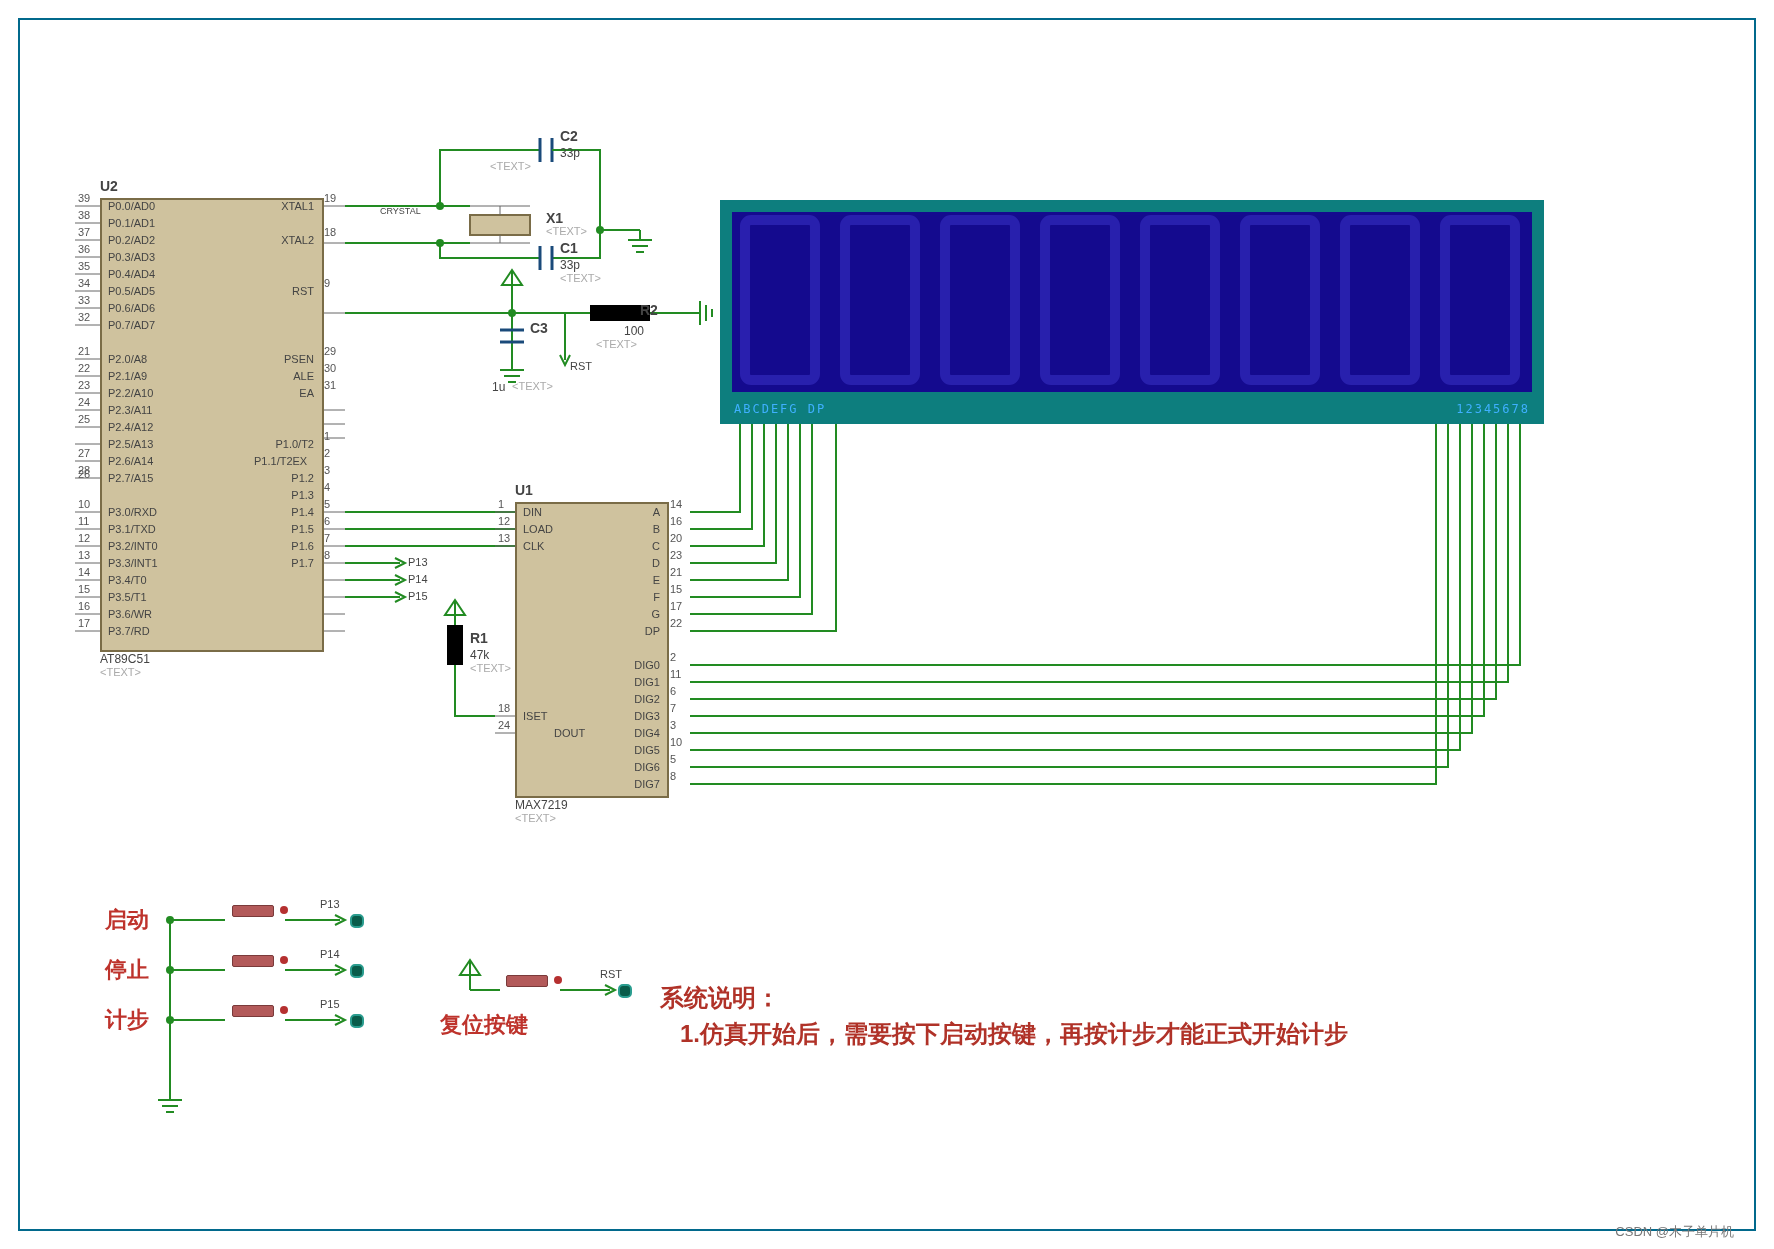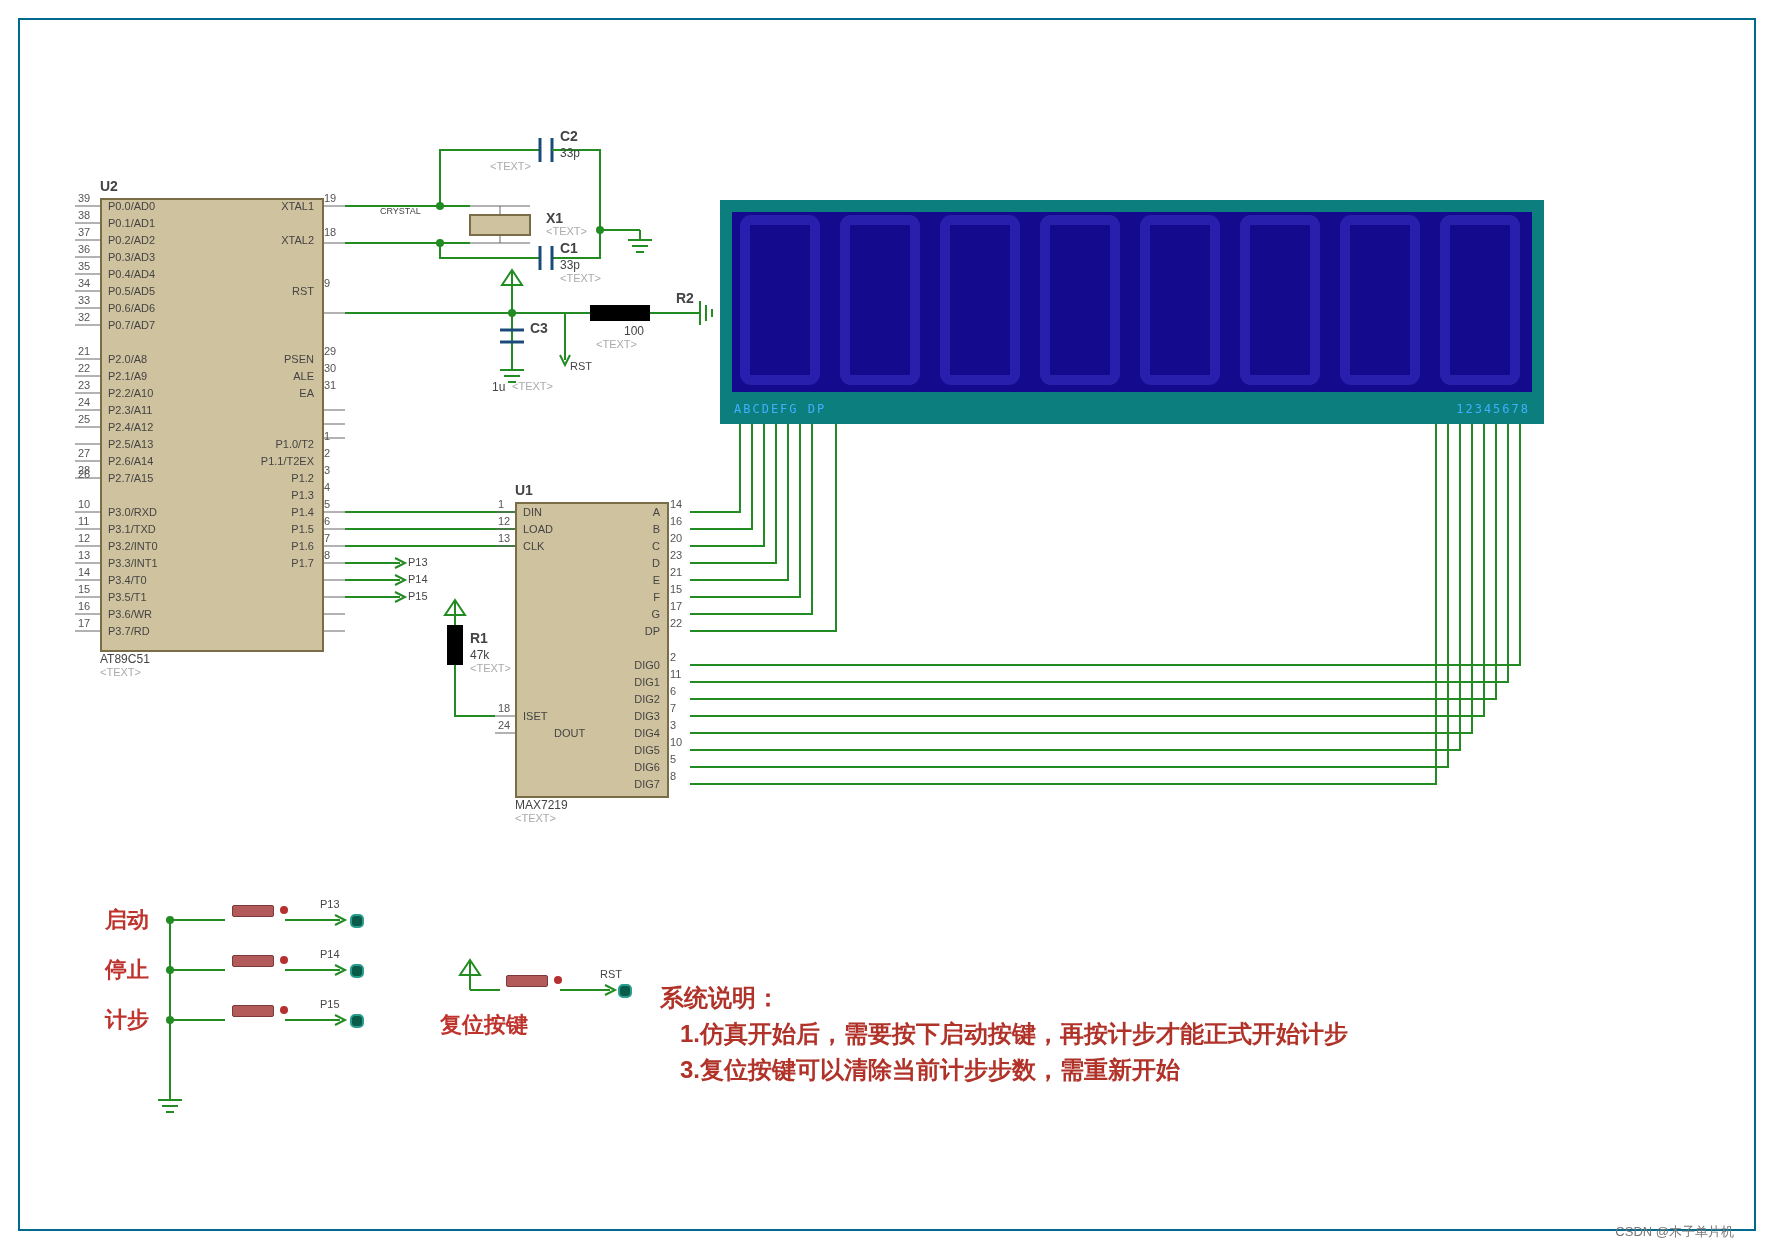--- a/index.html
+++ b/index.html
@@ -332,21 +332,21 @@
     <div class="small-label" style="left: 254px; top: 285px; text-align: right; width: 60px;">RST</div>
     <div class="pin-num" style="left: 324px; top: 277px;">9</div>
     <div class="small-label" style="left: 254px; top: 353px; text-align: right; width: 60px;">PSEN</div>
     <div class="pin-num" style="left: 324px; top: 345px;">29</div>
     <div class="small-label" style="left: 254px; top: 370px; text-align: right; width: 60px;">ALE</div>
     <div class="pin-num" style="left: 324px; top: 362px;">30</div>
     <div class="small-label" style="left: 254px; top: 387px; text-align: right; width: 60px;">EA</div>
     <div class="pin-num" style="left: 324px; top: 379px;">31</div>
     <div class="small-label" style="left: 254px; top: 438px; text-align: right; width: 60px;">P1.0/T2</div>
     <div class="pin-num" style="left: 324px; top: 430px;">1</div>
-    <div class="small-label" style="left: 254px; top: 455px; text-align: right; width: 60px;">P1.1/T2EX</div>
+    <div class="small-label" style="left: 254px; top: 455px; width: 60px;">P1.1/T2EX</div>
     <div class="pin-num" style="left: 324px; top: 447px;">2</div>
     <div class="small-label" style="left: 254px; top: 472px; text-align: right; width: 60px;">P1.2</div>
     <div class="pin-num" style="left: 324px; top: 464px;">3</div>
     <div class="small-label" style="left: 254px; top: 489px; text-align: right; width: 60px;">P1.3</div>
     <div class="pin-num" style="left: 324px; top: 481px;">4</div>
     <div class="small-label" style="left: 254px; top: 506px; text-align: right; width: 60px;">P1.4</div>
     <div class="pin-num" style="left: 324px; top: 498px;">5</div>
     <div class="small-label" style="left: 254px; top: 523px; text-align: right; width: 60px;">P1.5</div>
     <div class="pin-num" style="left: 324px; top: 515px;">6</div>
     <div class="small-label" style="left: 254px; top: 540px; text-align: right; width: 60px;">P1.6</div>
@@ -360,21 +360,21 @@
 <div class="txt" style="left:490px;top:160px;">&lt;TEXT&gt;</div>
 <div class="ref" style="left:546px;top:210px;">X1</div>
 <div class="val" style="left:380px;top:206px;font-size:9px;">CRYSTAL</div>
 <div class="txt" style="left:546px;top:225px;">&lt;TEXT&gt;</div>
 <div class="ref" style="left:560px;top:240px;">C1</div>
 <div class="val" style="left:560px;top:258px;">33p</div>
 <div class="txt" style="left:560px;top:272px;">&lt;TEXT&gt;</div>
 <div class="ref" style="left:530px;top:320px;">C3</div>
 <div class="val" style="left:492px;top:380px;">1u</div>
 <div class="txt" style="left:512px;top:380px;">&lt;TEXT&gt;</div>
-<div class="ref" style="left:640px;top:290px;margin-left:36px;">R2</div>
+<div class="ref" style="left:640px;top:302px;">R2</div>
 <div class="val" style="left:596px;top:324px;margin-left:28px;">100</div>
 <div class="txt" style="left:596px;top:338px;">&lt;TEXT&gt;</div>
 <div class="small-label" style="left:570px;top:360px;">RST</div>
 
 <div class="chip" style="left:515px;top:502px;width:150px;height:292px;"></div>
 <div class="ref" style="left:515px;top:482px;">U1</div>
 <div class="val" style="left:515px;top:798px;">MAX7219</div>
 <div class="txt" style="left:515px;top:812px;">&lt;TEXT&gt;</div>
 <div id="u1-left">
     <div class="small-label" style="left: 523px; top: 506px;">DIN</div>
@@ -486,16 +486,15 @@
 <div class="probe-dot" style="left:618px;top:984px;"></div>
 
 <div class="small-label" style="left:320px;top:898px;">P13</div>
 <div class="small-label" style="left:320px;top:948px;">P14</div>
 <div class="small-label" style="left:320px;top:998px;">P15</div>
 <div class="small-label" style="left:600px;top:968px;">RST</div>
 
 <div class="notes" style="left:660px;top:980px;">
   <div>系统说明：</div>
   <div style="margin-left:20px;">1.仿真开始后，需要按下启动按键，再按计步才能正式开始计步</div>
-  <div style="margin-left:20px;">3.复位按键可以清除当前计步步数，需重新开始</div>
 </div>
 
 <div class="watermark-small" style="right:40px;bottom:8px;position:absolute;">CSDN @木子单片机</div>
 
 </body></html>

